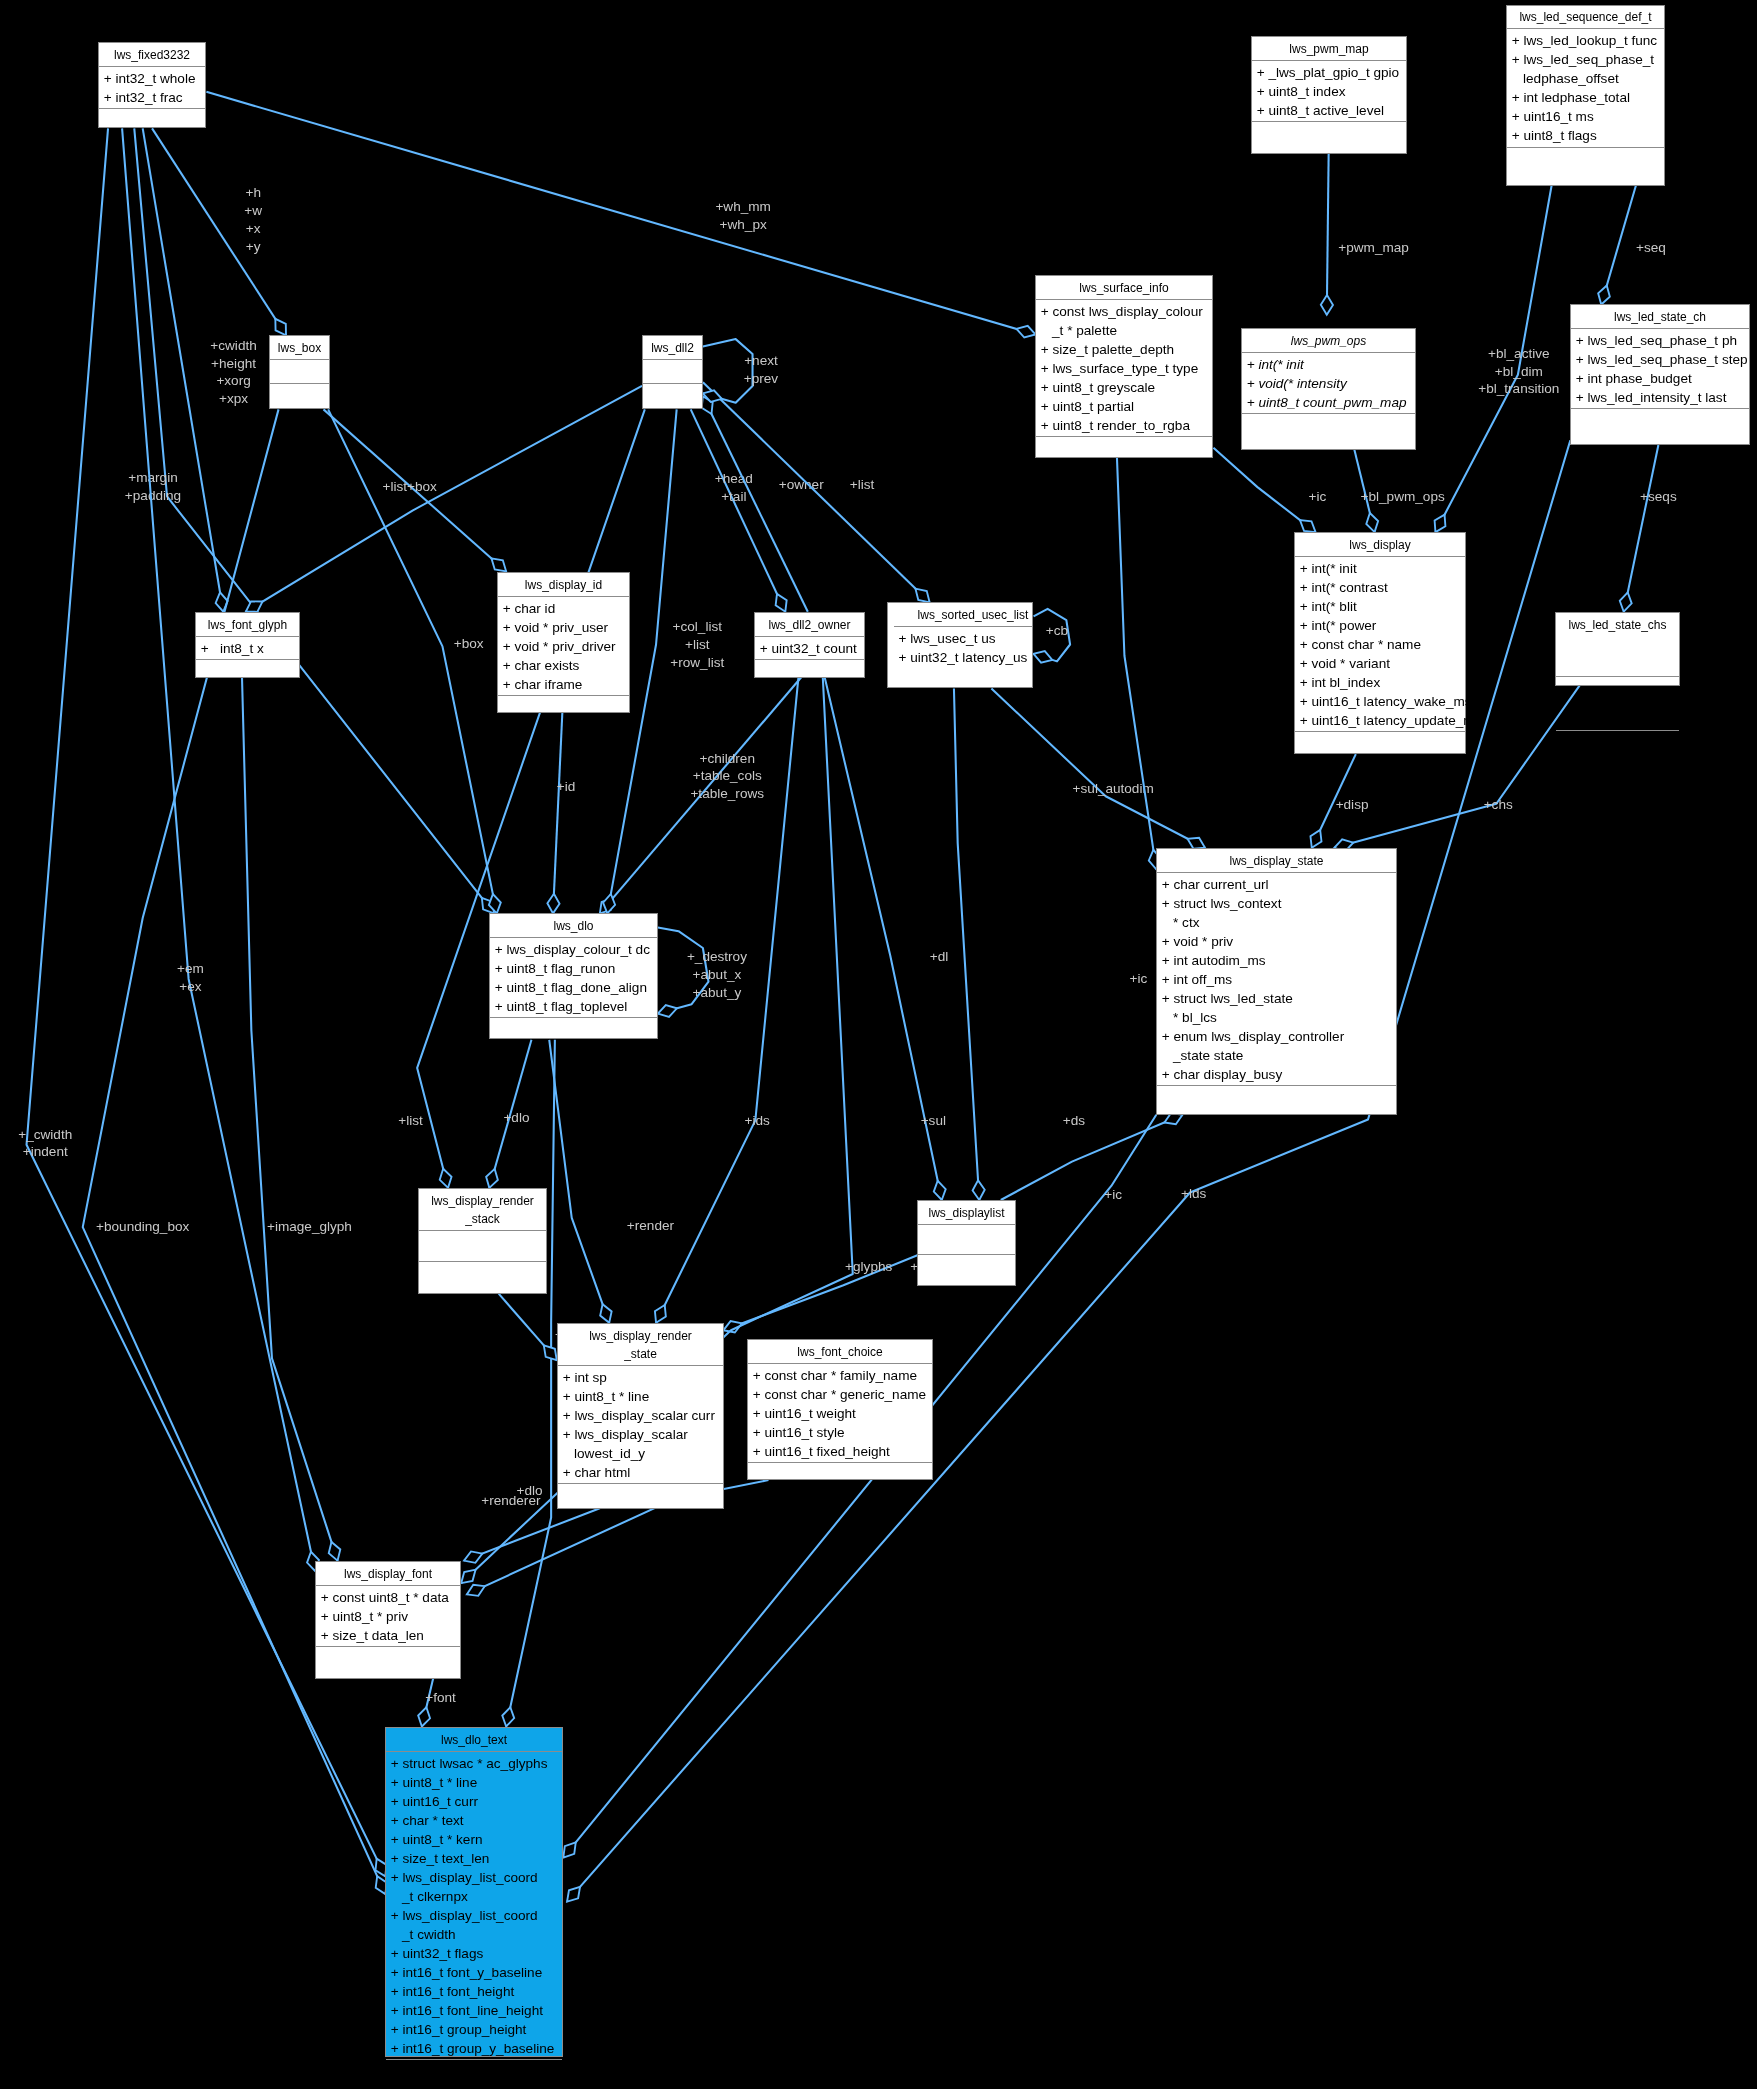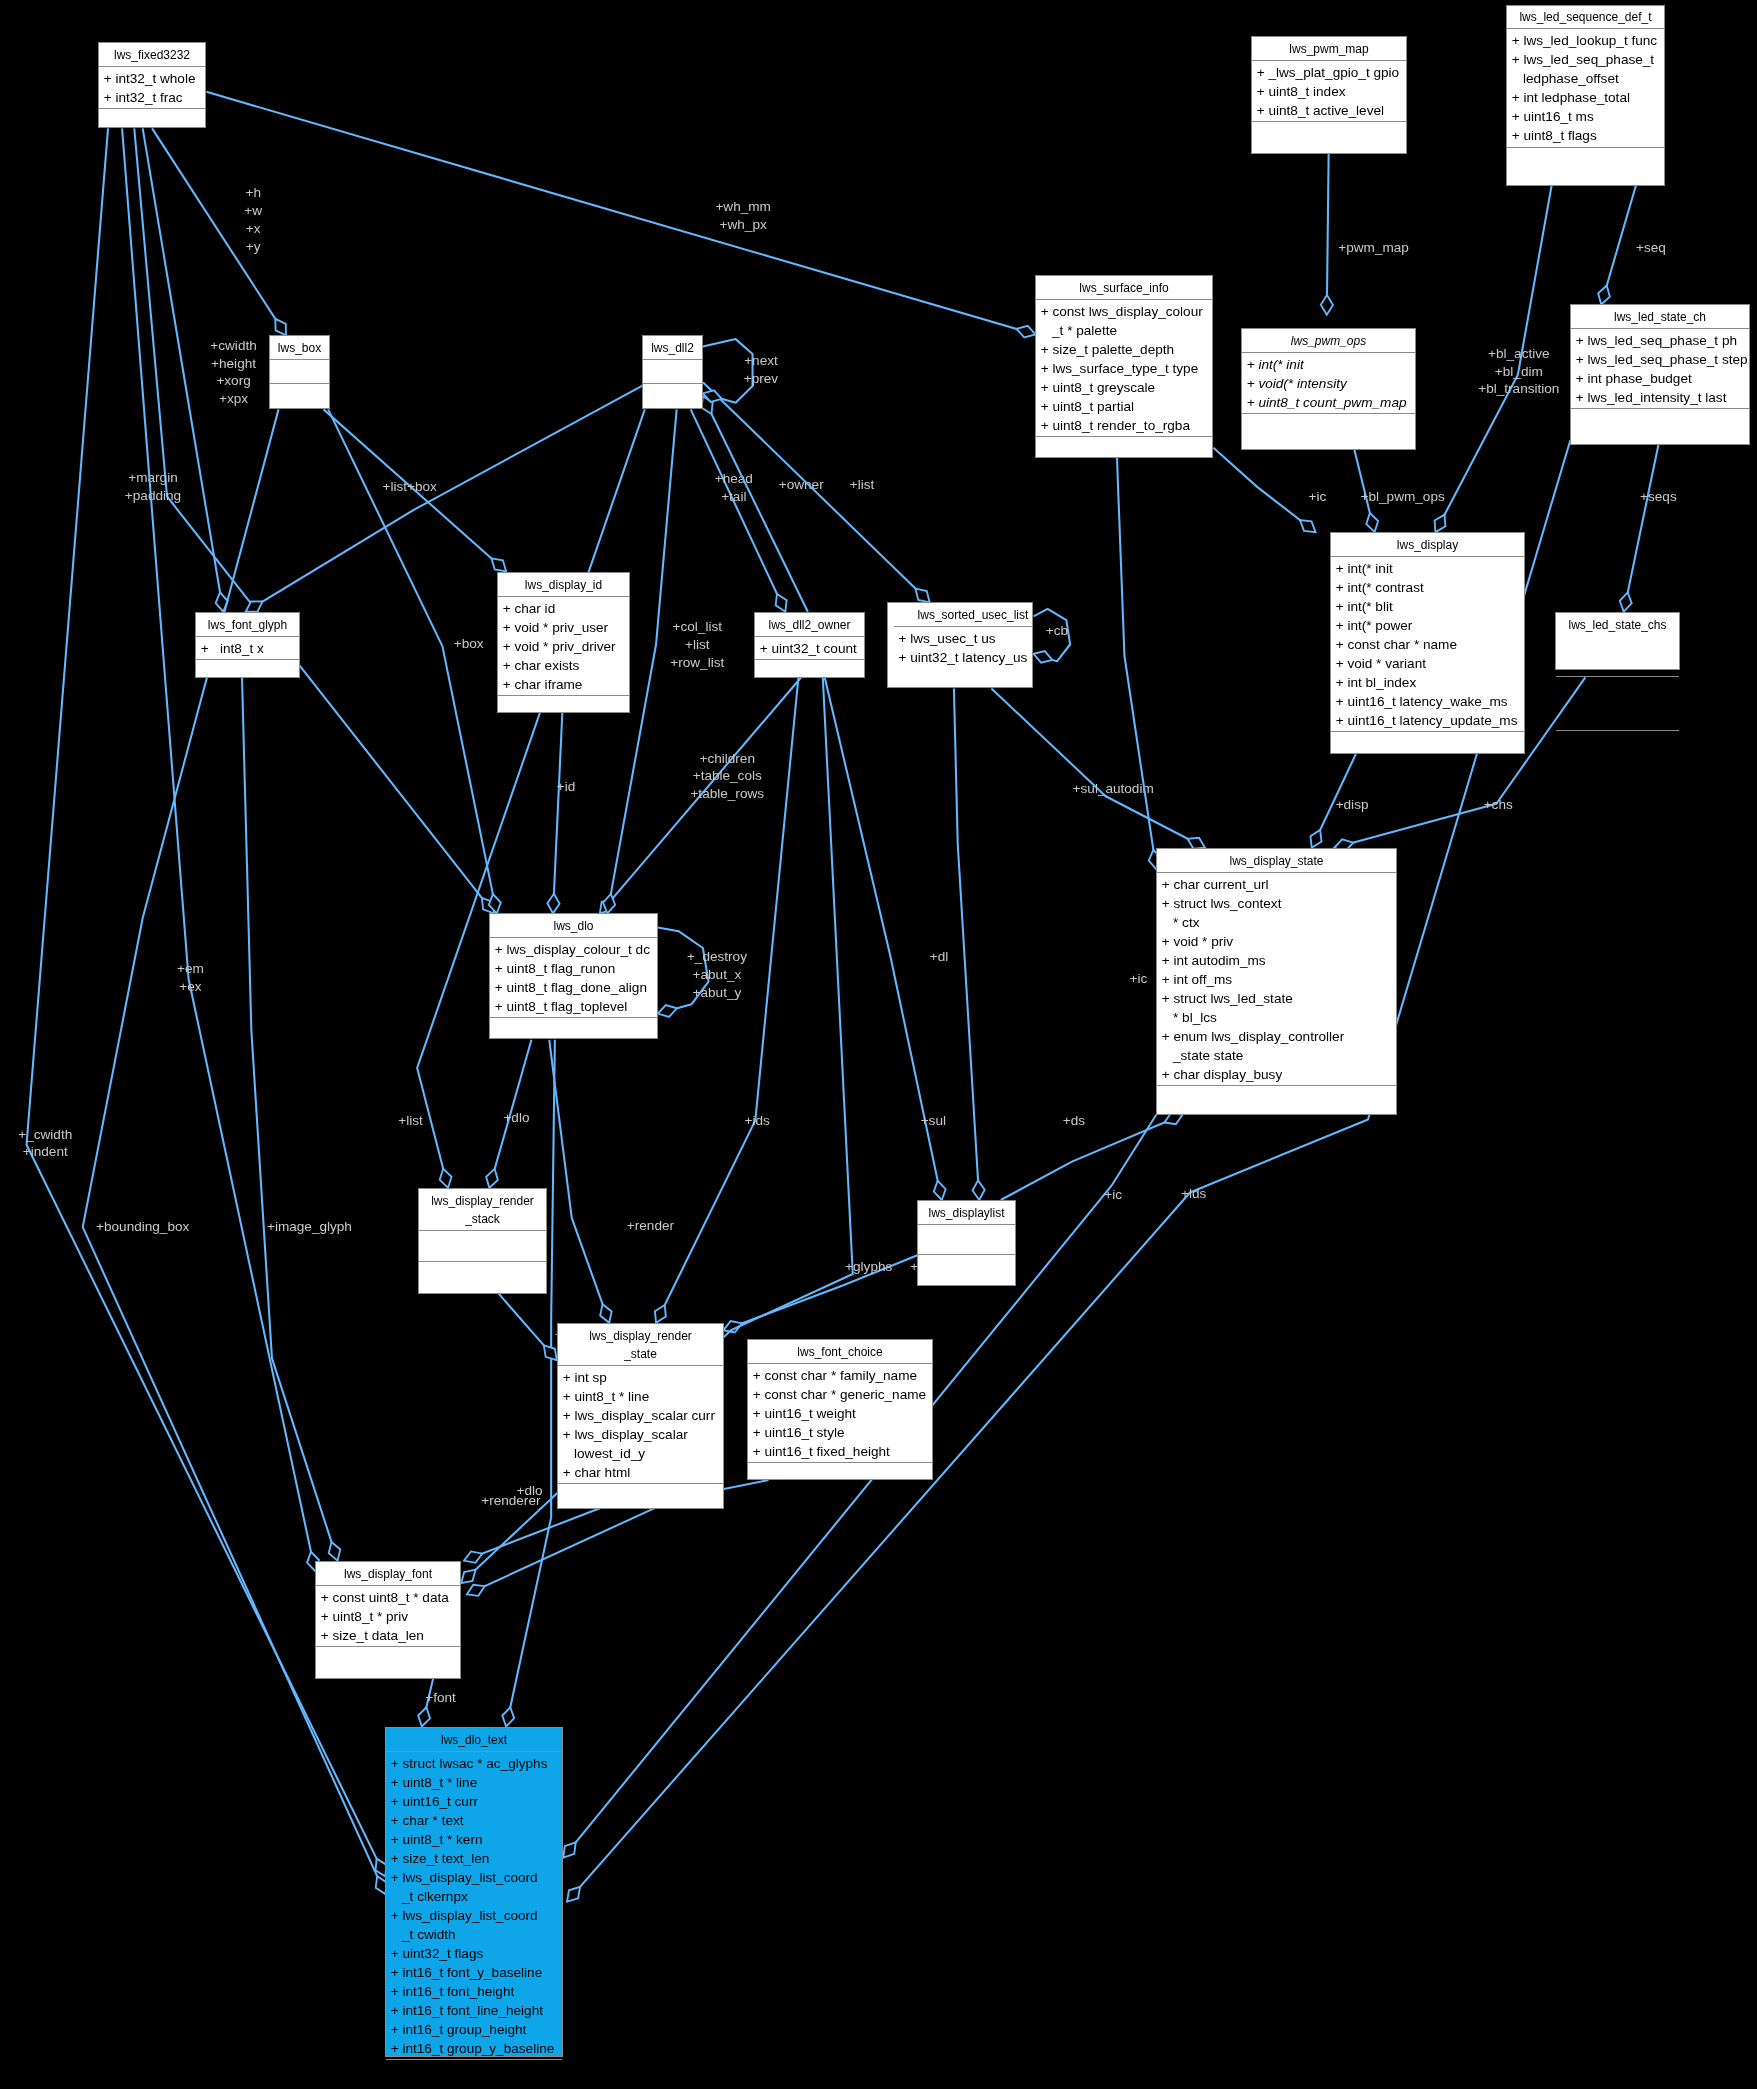--- a/index.html
+++ b/index.html
@@ -348,36 +348,36 @@
         <div class="uml-sec"></div>
       </div>
       <div class="uml-node" style="left: 887px; top: 602px; width: 146px; height: 86px; align-items: flex-end;">
         <div class="uml-title">lws_sorted_usec_list</div>
         <div class="uml-sec fields">
           <div class="uml-field">+ lws_usec_t us</div>
           <div class="uml-field">+ uint32_t latency_us</div>
         </div>
         <div class="uml-sec"></div>
       </div>
-      <div class="uml-node" style="left: 1294px; top: 532px; width: 195px; height: 222px; margin-left: 36px;">
+      <div class="uml-node" style="left: 1294px; top: 532px; width: 172px; height: 222px;">
         <div class="uml-title">lws_display</div>
         <div class="uml-sec fields">
           <div class="uml-field">+ int(* init</div>
           <div class="uml-field">+ int(* contrast</div>
           <div class="uml-field">+ int(* blit</div>
           <div class="uml-field">+ int(* power</div>
           <div class="uml-field">+ const char * name</div>
           <div class="uml-field">+ void * variant</div>
           <div class="uml-field">+ int bl_index</div>
           <div class="uml-field">+ uint16_t latency_wake_ms</div>
           <div class="uml-field">+ uint16_t latency_update_ms</div>
         </div>
         <div class="uml-sec"></div>
       </div>
-      <div class="uml-node" style="left: 1555px; top: 612px; width: 125px; height: 58px; gap: 40px;">
+      <div class="uml-node" style="left: 1555px; top: 612px; width: 125px; height: 74px; gap: 40px;">
         <div class="uml-title">lws_led_state_chs</div>
         <div class="uml-sec"></div>
         <div class="uml-sec"></div>
       </div>
       <div class="uml-node" style="left: 489px; top: 913px; width: 169px; height: 126px;">
         <div class="uml-title">lws_dlo</div>
         <div class="uml-sec fields">
           <div class="uml-field">+ lws_display_colour_t dc</div>
           <div class="uml-field">+ uint8_t flag_runon</div>
           <div class="uml-field">+ uint8_t flag_done_align</div>

